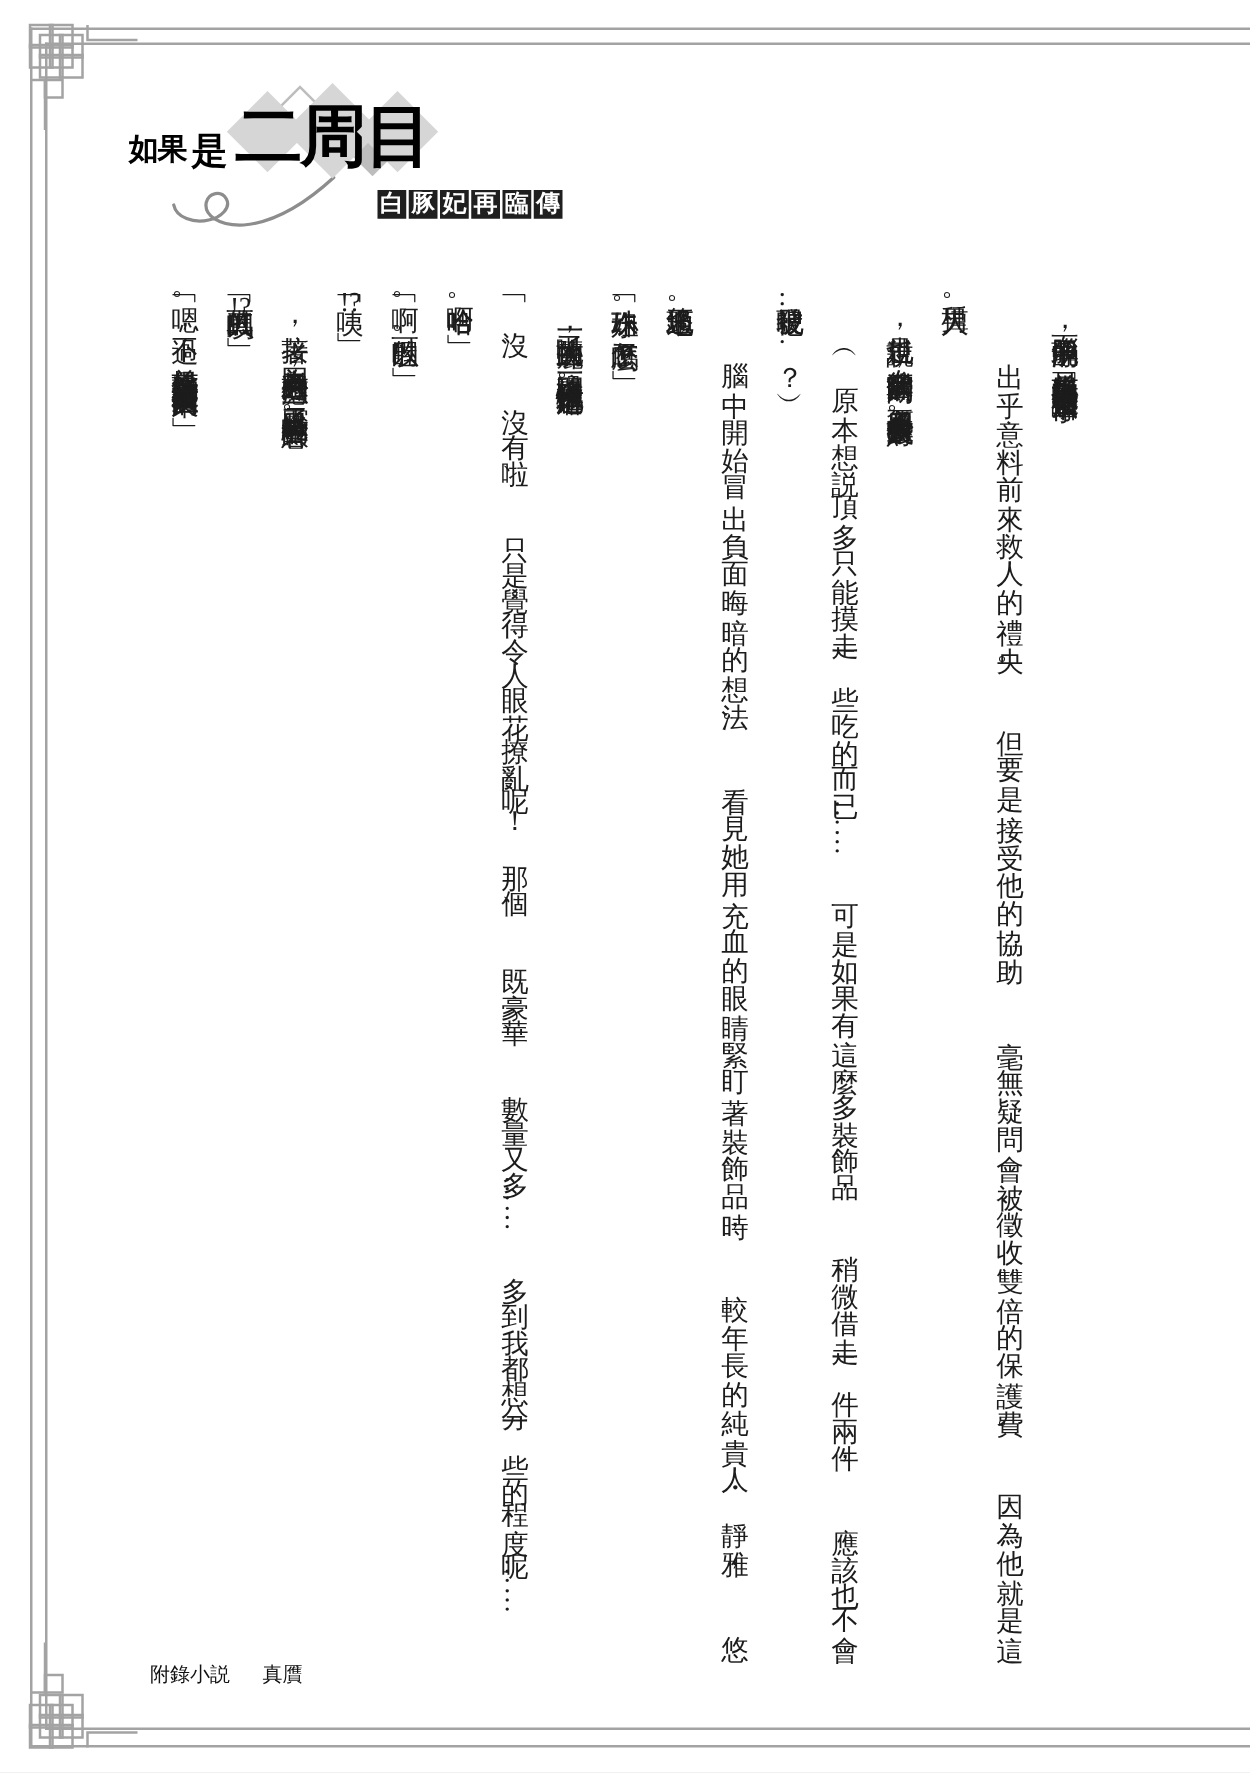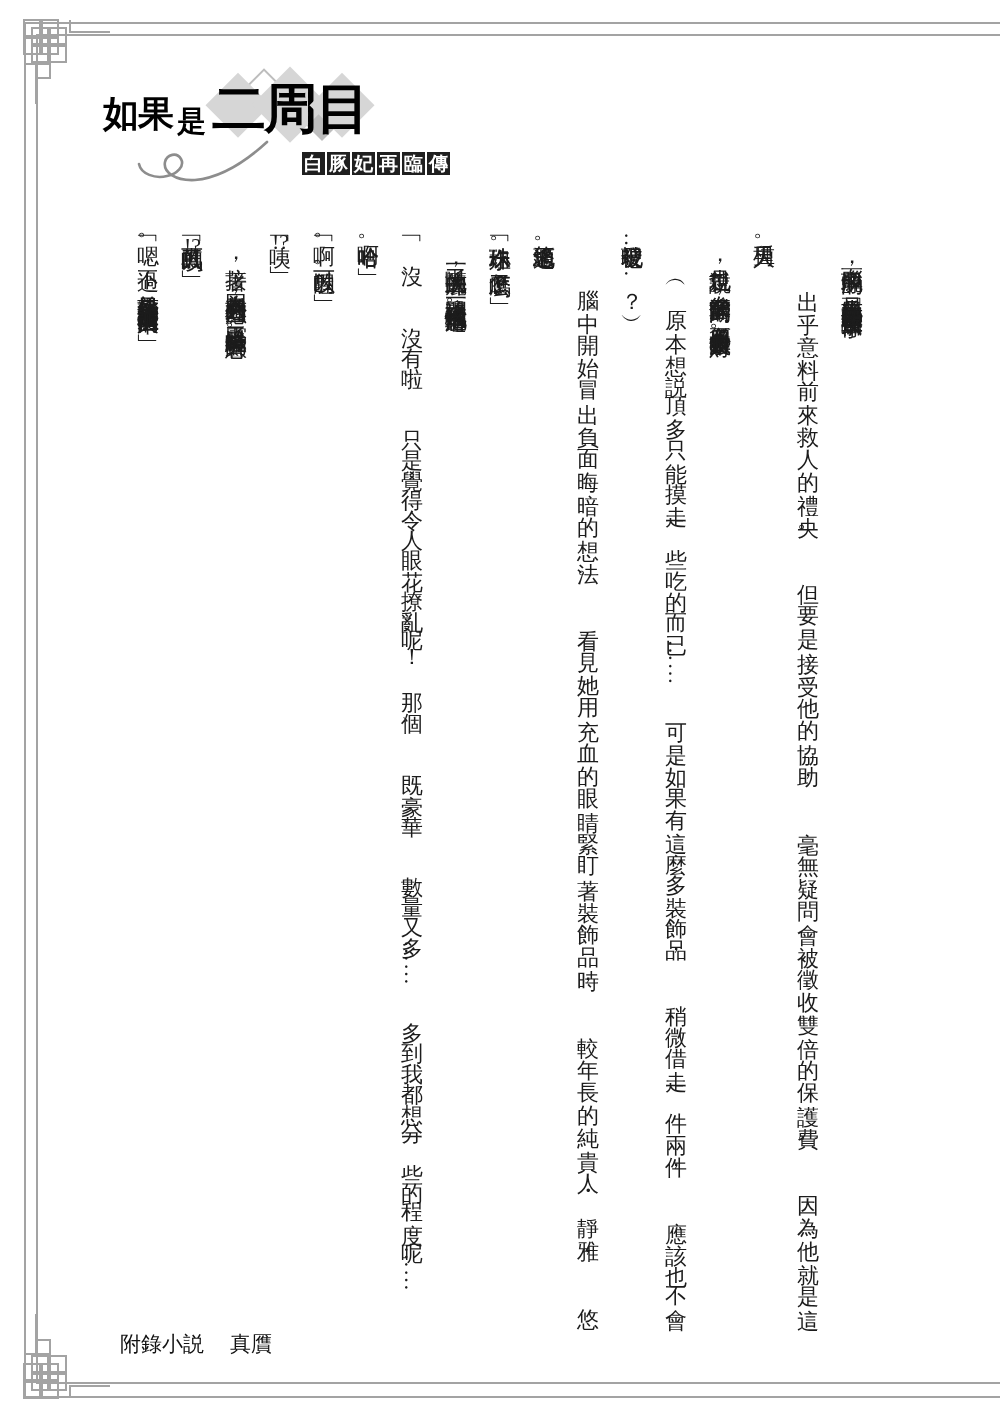--- a/index.html
+++ b/index.html
@@ -16,21 +16,21 @@
   .l-left-outer{left:24px;top:22px;width:2px;height:1376px;}
   .l-left-inner{left:36px;top:34px;width:2px;height:1350px;}
   .l-bot-inner{left:36px;top:1382px;right:0;height:2px;}
   .l-bot-outer{left:24px;top:1396px;right:0;height:2px;}
   .corner{position:absolute;left:14px;width:110px;height:110px;}
   .corner.tl{top:8px;}
   .corner.bl{top:1300px;transform:scaleY(-1);}
   
   .logo{position:absolute;left:103px;top:78px;width:400px;height:120px;color:#000;}
   .title-row{display:flex;align-items:flex-end;font-weight:700;white-space:nowrap;}
-  .t-small{font-size:36px;line-height:1;margin-bottom:8px;letter-spacing:-1px;}
+  .t-small{font-size:24px;line-height:1;margin-bottom:8px;letter-spacing:-1px;}
   .t-big{font-size:66px;line-height:1;letter-spacing:-2px;}
   .t-is{font-size:29px;line-height:1;margin:0 2px 4px 4px;}
   .dgroup{position:relative;display:inline-flex;margin-left:4px;}
   .dchar{position:relative;display:inline-block;width:52px;height:62px;text-align:center;}
   .dchar .dia{position:absolute;left:50%;top:50%;width:46px;height:46px;
               transform:translate(-50%,-58%) rotate(45deg);background:var(--diamond);}
   .dchar.d1 .dia{width:54px;height:54px;}
   .dchar b{position:relative;font-size:54px;line-height:62px;font-weight:700;}
   .dia-accent{position:absolute;width:24px;height:24px;transform:rotate(45deg);z-index:0;}
   .dia-accent.a1{left:38px;top:-4px;border:2px solid var(--diamond-accent);}
@@ -40,21 +40,21 @@
   .sbox{width:23px;height:23px;background:var(--subtitle-box);color:#fff;
         font-size:19px;line-height:23px;text-align:center;font-weight:700;}
   
   .body-text{position:absolute;top:228px;right:126px;width:752px;height:1064px;
              writing-mode:vertical-rl;font-size:22px;letter-spacing:1px;color:var(--text);}
   .body-text p.colm{margin:0;line-height:44px;}
   .body-text p.colm.fill{text-align:justify;text-align-last:justify;}
   .tcy{text-combine-upright:all;}
   
   .footer{position:absolute;left:120px;top:1330px;display:flex;gap:26px;
-          font-size:21px;color:#111;}
+          font-size:16px;color:#111;}
 </style>
 </head>
 <body>
 
 <div class="page">
 
   <div class="fl l-top-outer"></div>
   <div class="fl l-top-inner"></div>
   <div class="fl l-left-outer"></div>
   <div class="fl l-left-inner"></div>

